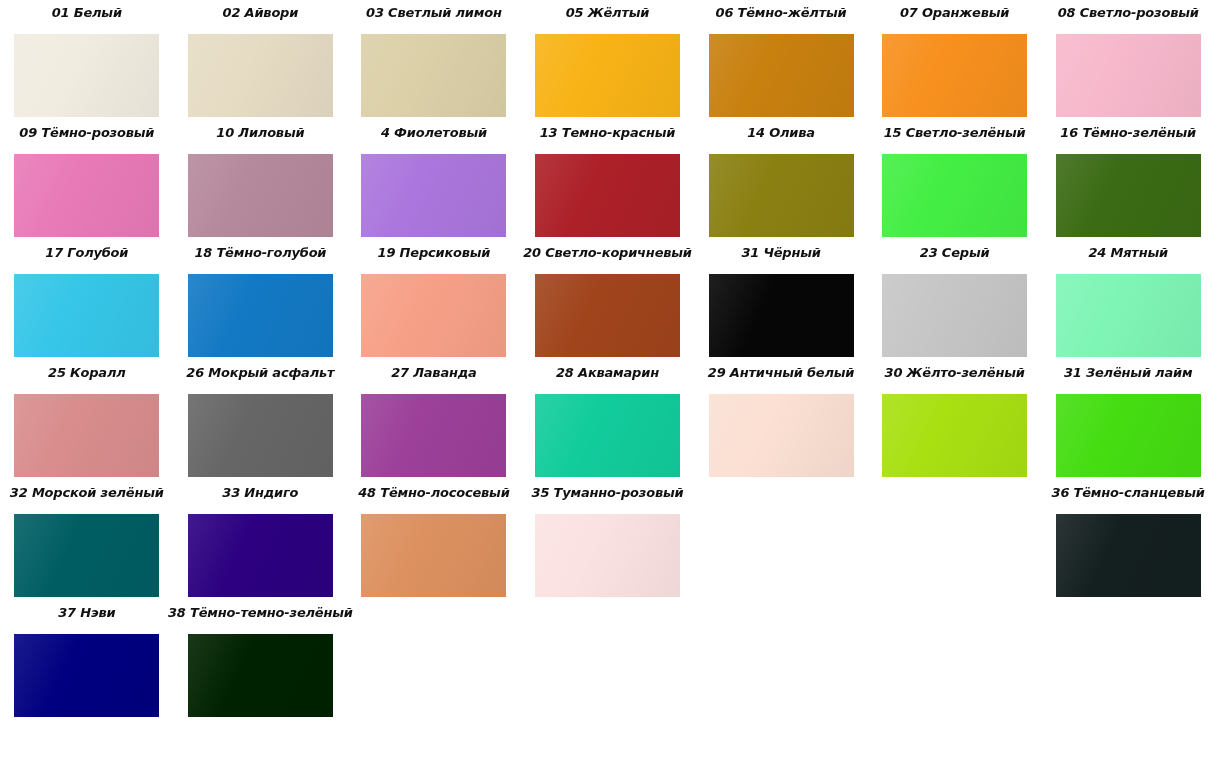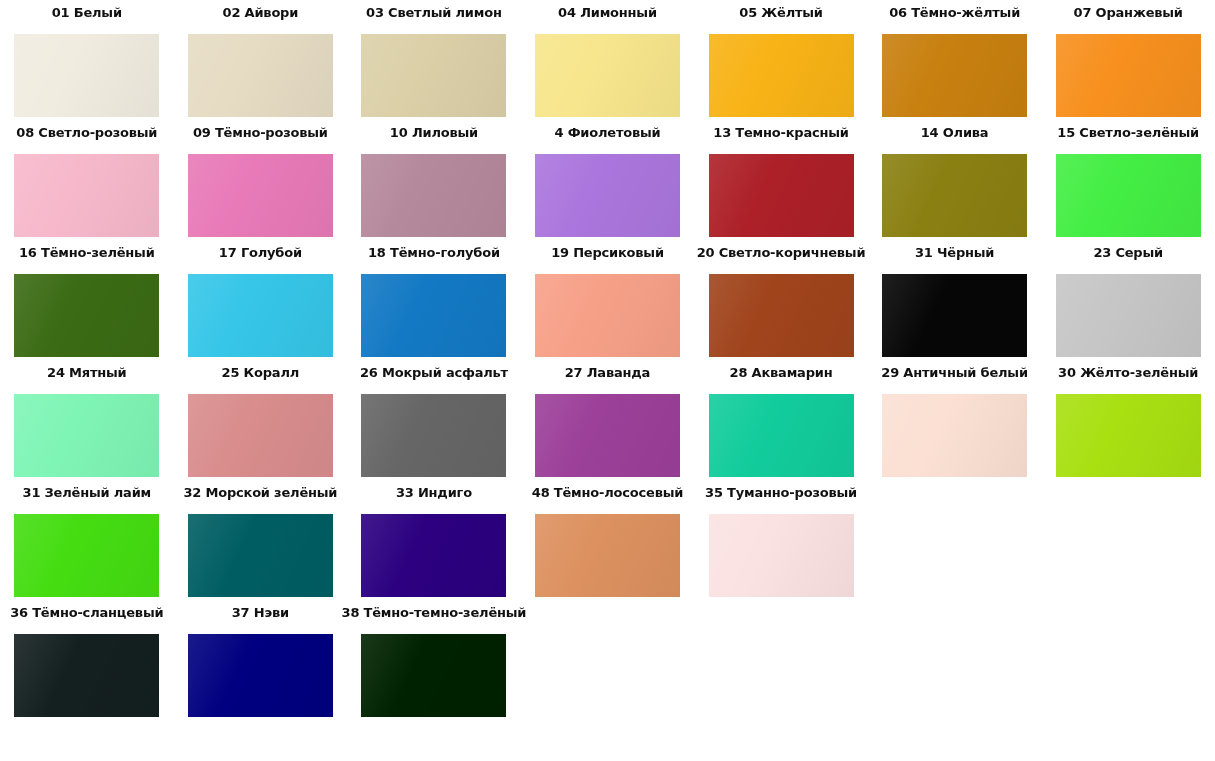--- a/index.html
+++ b/index.html
@@ -41,20 +41,21 @@
     box-sizing: border-box;
   }
 
   .swatch-cell.empty {
     visibility: hidden;
   }
 
   .swatch-label {
     font-size: 13px;
     font-weight: bold;
+    font-style: italic;
     color: #111111;
     line-height: 1;
     letter-spacing: -0.2px;
     white-space: nowrap;
     text-align: center;
     height: 17px;
     display: flex;
     align-items: center;
     justify-content: center;
     padding-top: 4px;
@@ -90,24 +91,20 @@
       </div>
       <div class="swatch-cell">
         <div class="swatch-label">02 Айвори</div>
         <div class="swatch-chip" style="background-color: rgb(230, 220, 196);"></div>
       </div>
       <div class="swatch-cell">
         <div class="swatch-label">03 Светлый лимон</div>
         <div class="swatch-chip" style="background-color: rgb(219, 208, 168);"></div>
       </div>
       <div class="swatch-cell">
-        <div class="swatch-label">04 Лимонный</div>
-        <div class="swatch-chip" style="background-color: rgb(247, 230, 140);"></div>
-      </div>
-      <div class="swatch-cell">
         <div class="swatch-label">05 Жёлтый</div>
         <div class="swatch-chip" style="background-color: rgb(248, 179, 22);"></div>
       </div>
       <div class="swatch-cell">
         <div class="swatch-label">06 Тёмно-жёлтый</div>
         <div class="swatch-chip" style="background-color: rgb(200, 128, 15);"></div>
       </div>
       <div class="swatch-cell">
         <div class="swatch-label">07 Оранжевый</div>
         <div class="swatch-chip" style="background-color: rgb(247, 144, 30);"></div>

